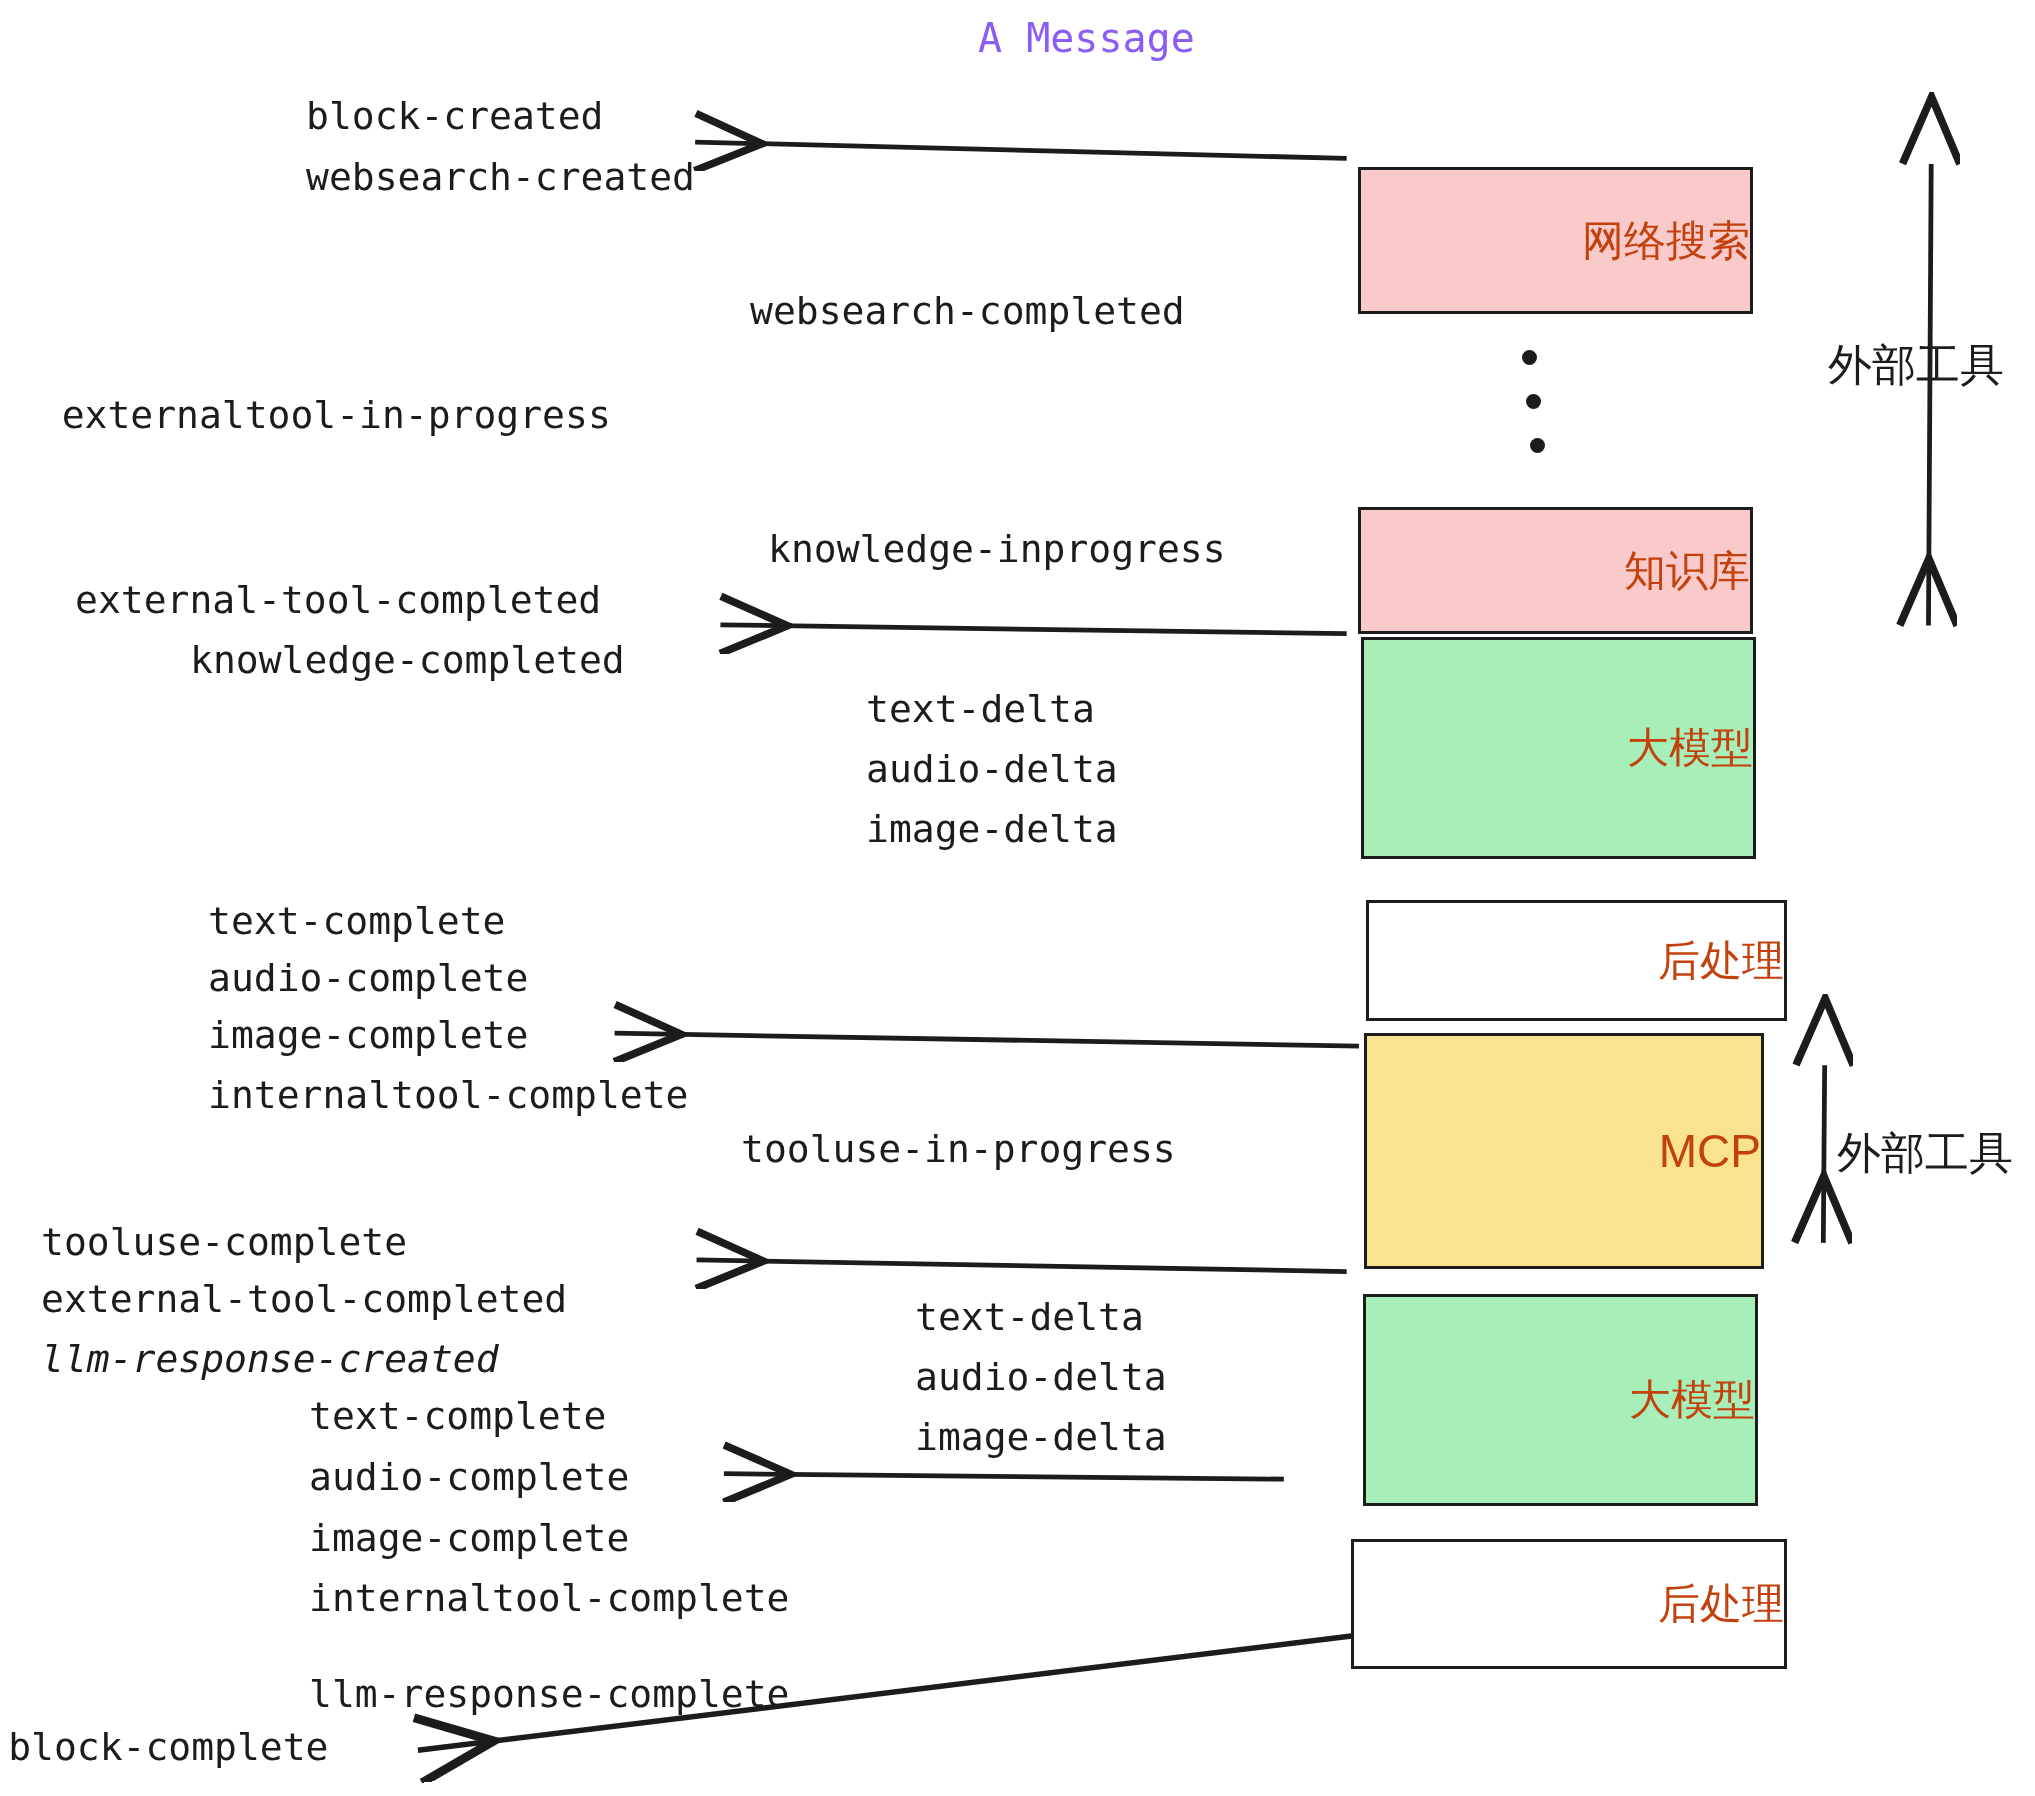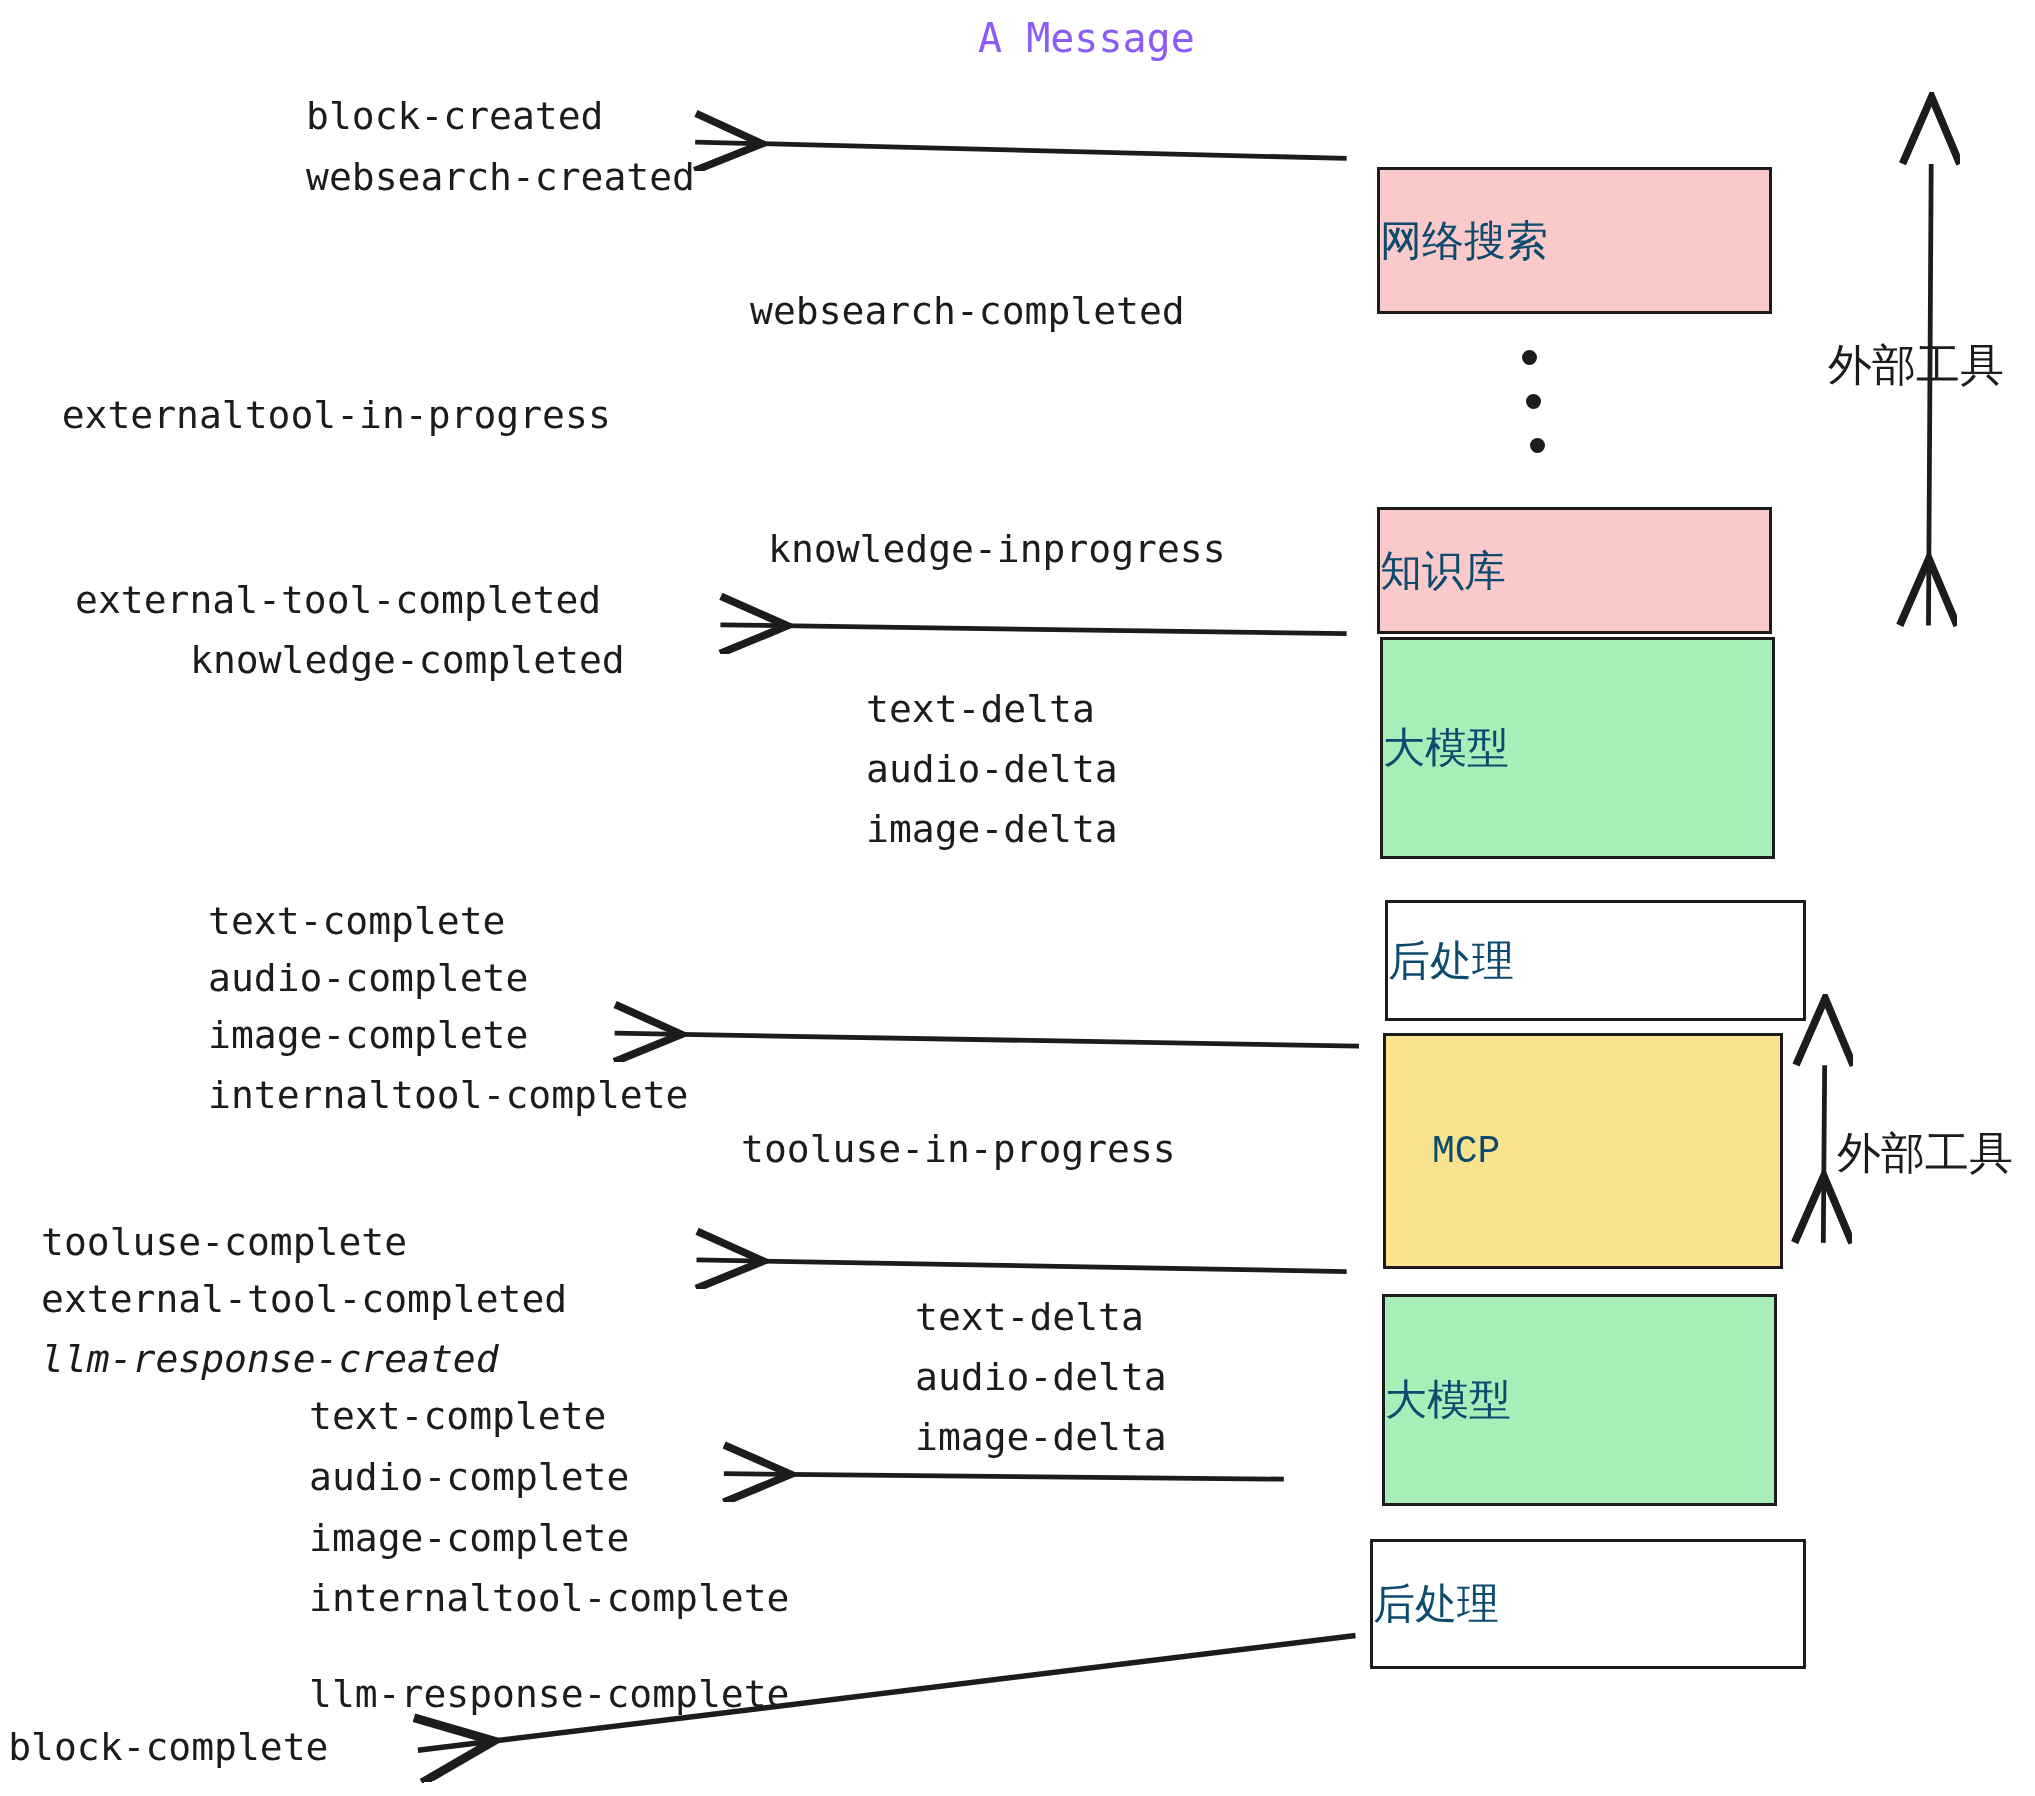--- a/index.html
+++ b/index.html
@@ -32,29 +32,28 @@
     color: #8b5cf6;
     white-space: nowrap;
   }
   
   .box {
     position: absolute;
     box-sizing: border-box;
     border: 3.4px solid #1c1c1c;
     display: flex;
     align-items: center;
-    justify-content: flex-start;
+    justify-content: flex-end;
     font-family: "DejaVu Sans", "Liberation Sans", sans-serif;
     font-size: 42px;
-    color: #0c4a6e;
-    margin-left: 19px;
+    color: #c2410c;
   }
   .box.mono {
-    font-family: Liberation Mono, monospace;
-    font-size: 38px;
+    font-family: Liberation Sans, sans-serif;
+    font-size: 46px;
     padding-left: 46px;
   }
   
   .sidelabel {
     position: absolute;
     font-family: "DejaVu Sans", "Liberation Sans", sans-serif;
     font-size: 44px;
     color: #1c1c1c;
     white-space: nowrap;
   }

